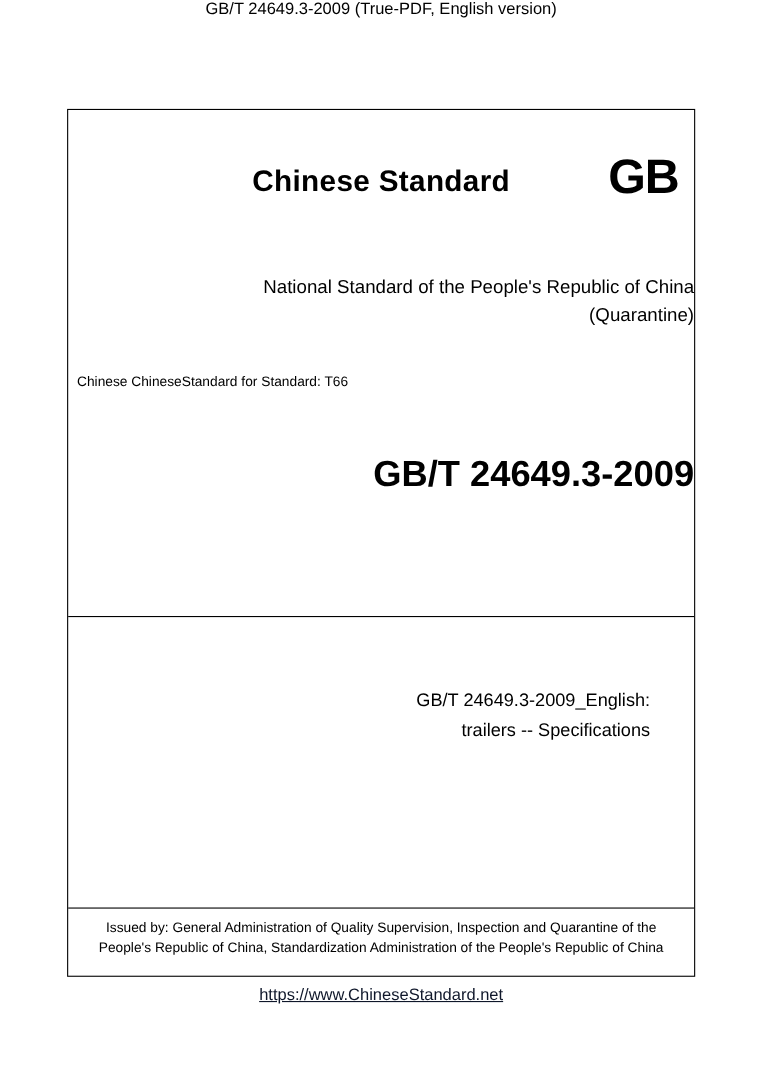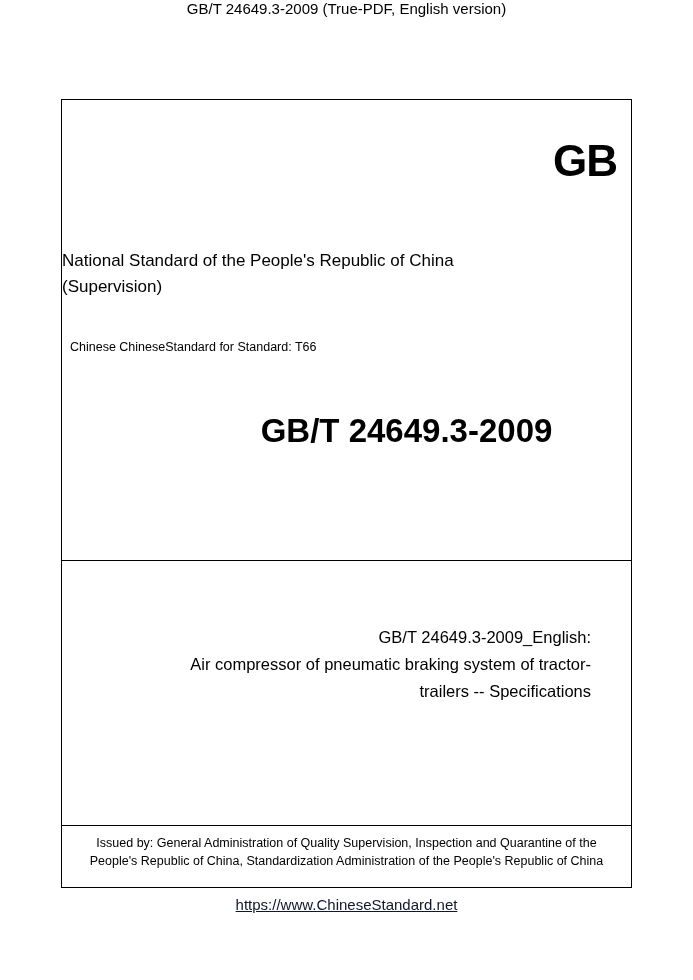--- a/index.html
+++ b/index.html
@@ -60,36 +60,36 @@
     font-size: 44px;
     font-weight: bold;
     letter-spacing: -1px;
     margin-left: 34px;
   }
   .subtitle {
     position: absolute;
     left: 0;
     top: 148px;
     width: 100%;
-    text-align: left;
+    text-align: right;
     font-size: 17px;
     line-height: 1.55;
   }
   .classification {
     position: absolute;
     left: 8px;
     top: 240px;
     font-size: 12.5px;
   }
   .std-number {
     position: absolute;
     left: 0;
     top: 312px;
     width: 100%;
-    text-align: center;
+    text-align: right;
     font-size: 33px;
     font-weight: bold;
     padding-left: 120px;
     box-sizing: border-box;
   }
   
   .lower-section {
     position: relative;
     height: 265px;
     border-bottom: 1px solid #000;
@@ -134,33 +134,33 @@
 </head>
 <body>
 
 <div class="page">
 
   <div class="doc-header">GB/T 24649.3-2009 (True-PDF, English version)</div>
 
   <div class="outer-box">
 
     <div class="upper-section">
+      <div class="title-main">Chinese Standard</div>
       <div class="gb-logo">GB</div>
       <div class="subtitle">
         <div>National Standard of the People's Republic of China</div>
-        <div>(Supervision)</div>
+        <div>(Quarantine)</div>
       </div>
       <div class="classification">Chinese ChineseStandard for Standard: T66</div>
       <div class="std-number">GB/T 24649.3-2009</div>
     </div>
 
     <div class="lower-section">
       <div class="english-title">
         <div>GB/T 24649.3-2009_English:</div>
-        <div>Air compressor of pneumatic braking system of tractor-</div>
         <div>trailers -- Specifications</div>
       </div>
     </div>
 
     <div class="issued-by">Issued by: General Administration of Quality Supervision, Inspection and Quarantine of the People's Republic of China, Standardization Administration of the People's Republic of China</div>
 
   </div>
 
   <div class="footer-link">https://www.ChineseStandard.net</div>
 

